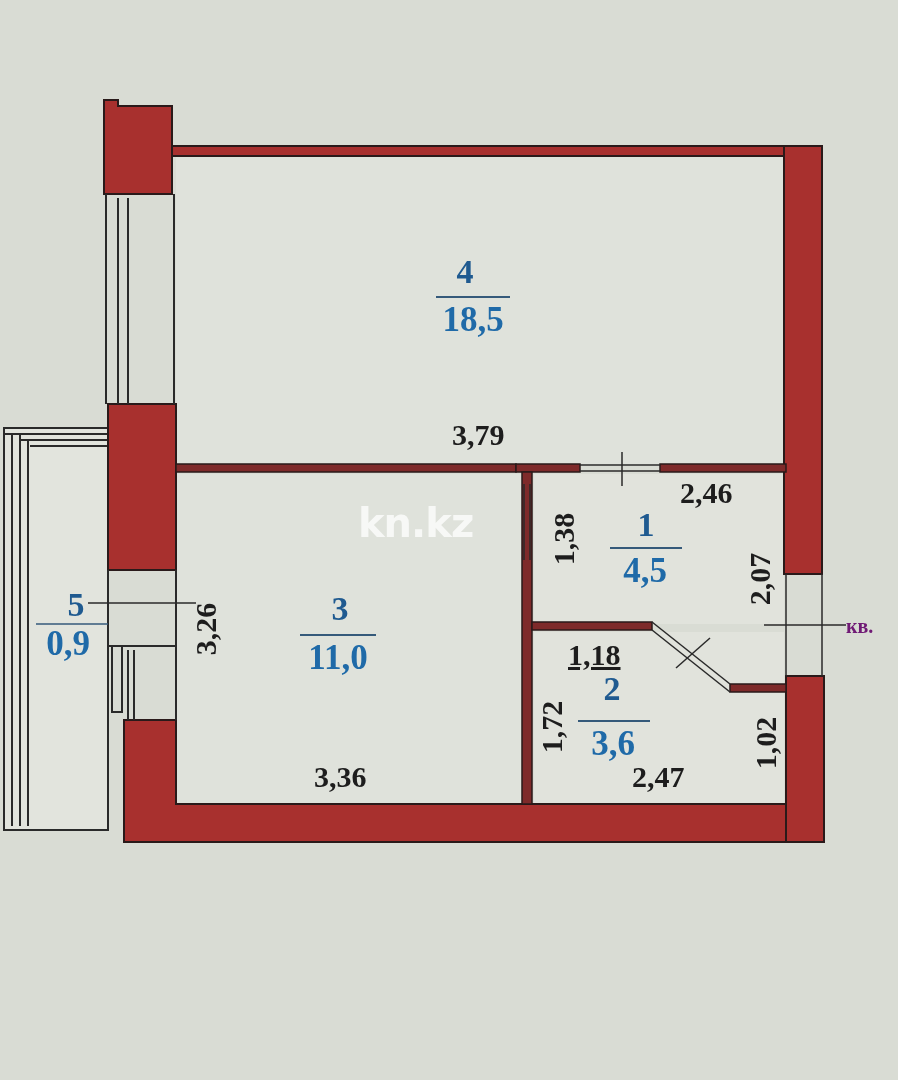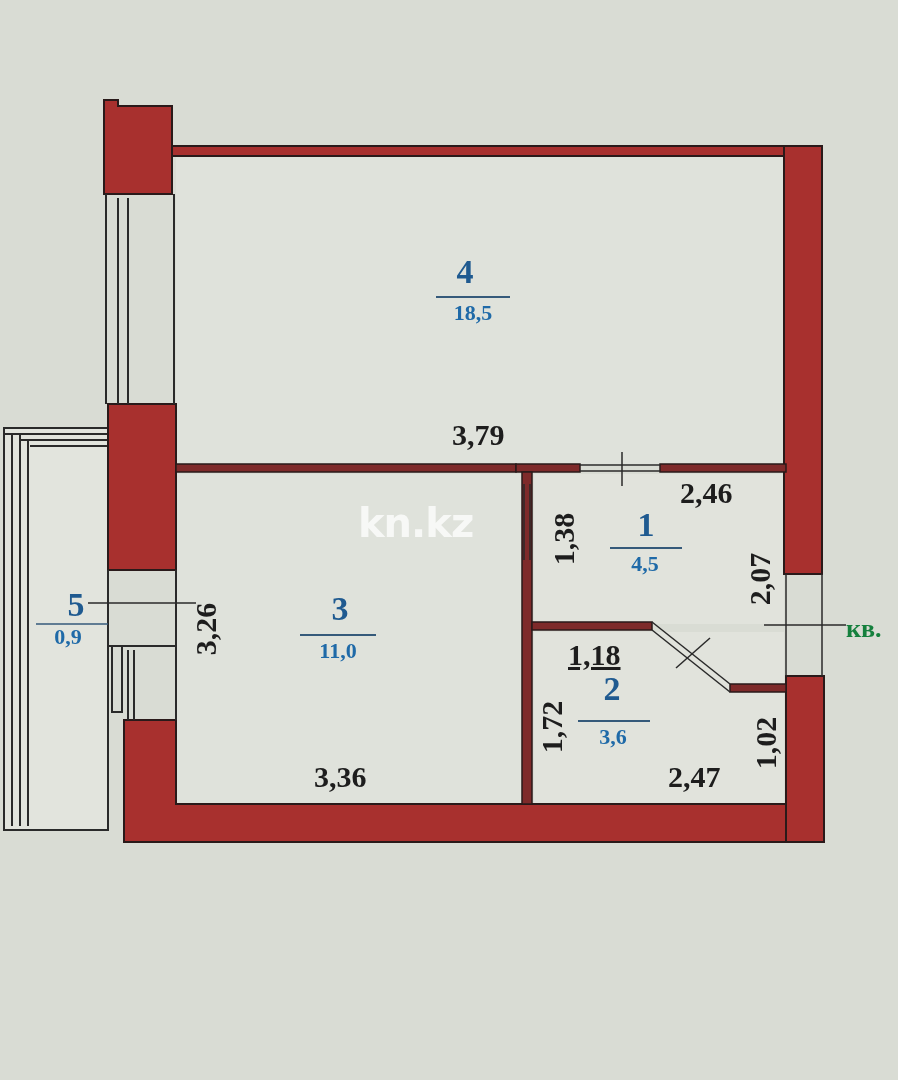--- a/index.html
+++ b/index.html
@@ -6,24 +6,24 @@
   body {
     width: 898px; height: 1080px; overflow: hidden;
     background: #d9dcd4;
     font-family: "Liberation Sans", sans-serif;
     position: relative;
   }
   #plan { position: absolute; left: 0; top: 0; width: 898px; height: 1080px; }
   .lbl { position: absolute; font-family: "Liberation Serif", serif; font-weight: bold; line-height: 1; white-space: nowrap; }
   .dim { color: #1d1d1d; font-size: 30px; }
   .room-num { color: #1f5a90; font-size: 34px; text-align: center; }
-  .room-area { color: #1f6aa8; font-size: 22px; text-align: center; }
+  .room-area { color: #1f6aa8; font-size: 35px; text-align: center; }
   .frac-line { position: absolute; height: 2px; background: #355a7a; }
   .rot { transform: rotate(-90deg); transform-origin: center center; }
-  .kv { color: #15803d; font-size: 26px; font-weight: bold; font-family: "Liberation Serif", serif; }
+  .kv { color: #701a75; font-size: 20px; font-weight: bold; font-family: "Liberation Serif", serif; }
   .watermark { position: absolute; color: rgba(255,255,255,0.75); font-family: "DejaVu Sans", sans-serif; font-size: 40px; font-weight: bold; letter-spacing: -1px; }
 </style>
 </head>
 <body>
 
 <svg id="plan" viewBox="0 0 898 1080" xmlns="http://www.w3.org/2000/svg">
 
   <g fill="none" stroke="#2a2a2a" stroke-width="2">
     <rect x="4" y="428" width="104" height="402" fill="#e2e4dd"></rect>
     <line x1="12" y1="434" x2="12" y2="826"></line>
@@ -125,18 +125,18 @@
 <div class="lbl room-area" style="left:40px;top:626px;width:56px;">0,9</div>
 
 <div class="lbl dim" style="left:452px;top:420px;">3,79</div>
 <div class="lbl dim" style="left:680px;top:478px;">2,46</div>
 <div class="lbl dim rot" style="left:538px;top:524px;">1,38</div>
 <div class="lbl dim rot" style="left:734px;top:564px;">2,07</div>
 <div class="lbl dim rot" style="left:180px;top:614px;">3,26</div>
 <div class="lbl dim" style="left:314px;top:762px;">3,36</div>
 <div class="lbl dim" style="left:568px;top:640px;text-decoration:underline;">1,18</div>
 <div class="lbl dim rot" style="left:526px;top:712px;">1,72</div>
-<div class="lbl dim" style="left:668px;top:762px;">2,47</div>
+<div class="lbl dim" style="left:632px;top:762px;">2,47</div>
 <div class="lbl dim rot" style="left:740px;top:728px;">1,02</div>
 
 <div class="lbl kv" style="left:846px;top:616px;">кв.</div>
 
 <div class="watermark" style="left:358px;top:500px;">kn.kz</div>
 
 </body></html>

